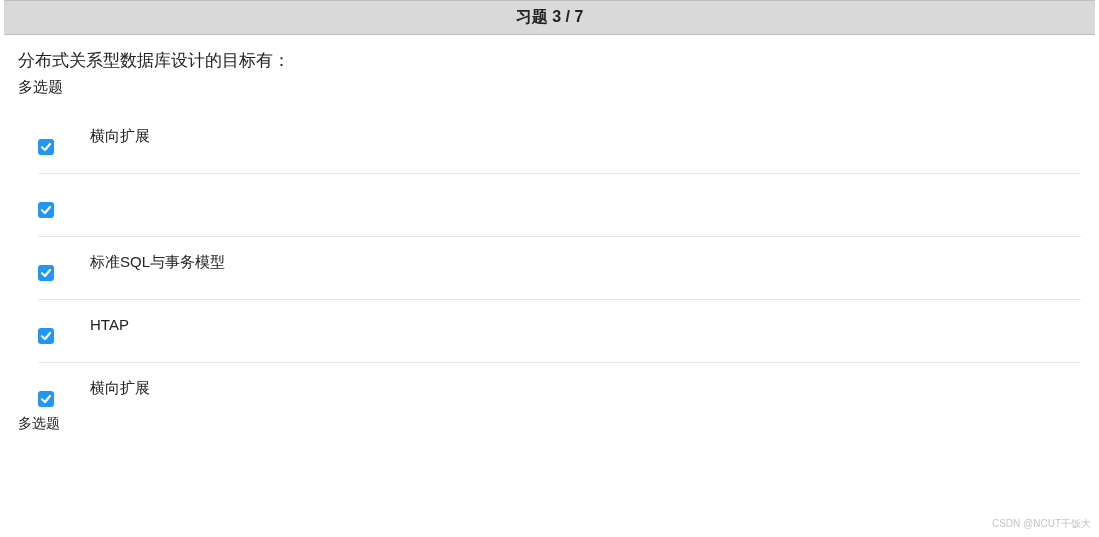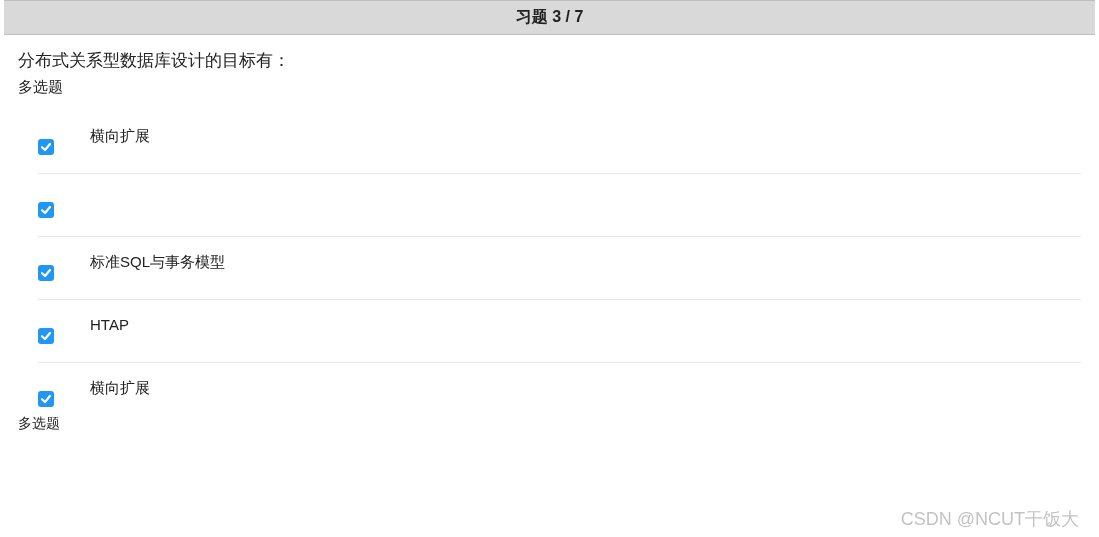--- a/index.html
+++ b/index.html
@@ -65,24 +65,24 @@
       color: #222;
       padding-top: 0;
     }
     .footer-type {
       font-size: 14px;
       padding-left: 18px;
       margin-top: 2px;
     }
     .watermark {
       position: absolute;
-      right: 20px;
+      right: 8px;
       bottom: 6px;
       color: rgba(120,120,120,0.45);
-      font-size: 18px;
+      font-size: 10px;
       pointer-events: none;
       margin-left: 32px;
     }
   </style>
 </head>
 <body>
 
 <div class="header-bar">
   <span>习题 3 / 7</span>
 </div>

